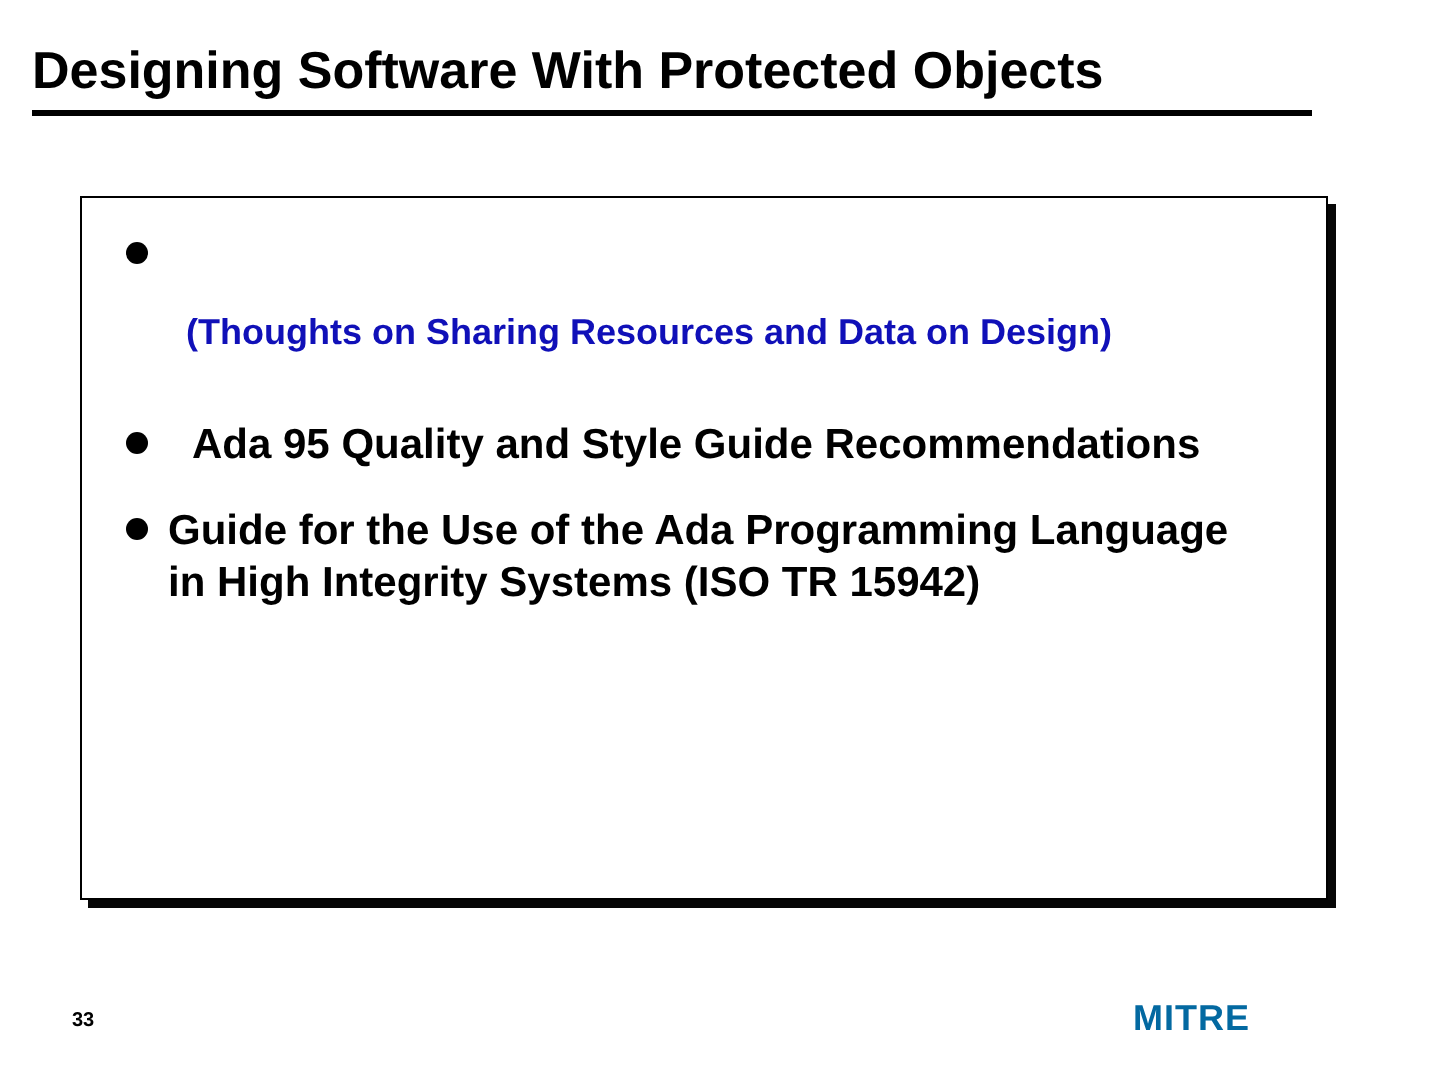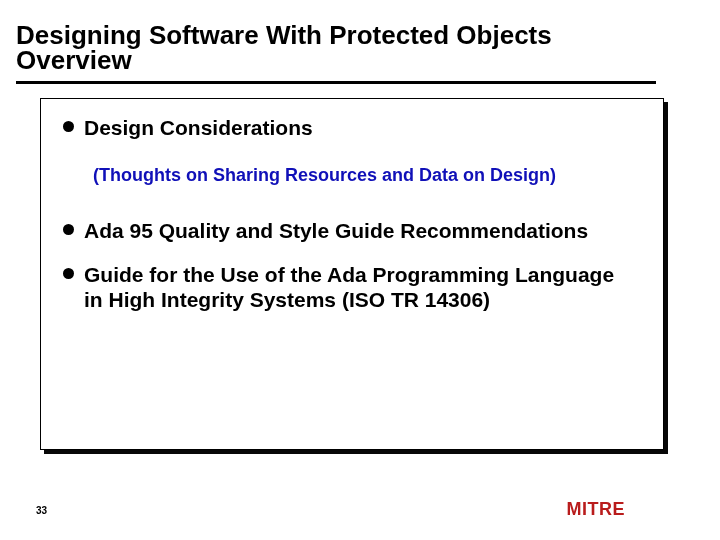--- a/index.html
+++ b/index.html
@@ -73,72 +73,70 @@
     color: #000;
     line-height: 1.22;
   }
   .sub {
     font-size: 18px;
     font-weight: bold;
     color: #1010b8;
     margin-left: 30px;
     line-height: 1.2;
   }
-  .block2 { margin-top: 32px; }
+  .block2 { margin-top: 32px; gap: 12px; }
   .block3 { margin-top: 18px; }
   .wrap-indent {
     padding-left: 22px;
   }
   .page-num {
     position: absolute;
     left: 36px;
     bottom: 24px;
     font-size: 10px;
     font-weight: bold;
     color: #000;
   }
   .logo {
     position: absolute;
     right: 38px;
     bottom: 20px;
     font-size: 18px;
     font-weight: 800;
     letter-spacing: 0.5px;
-    color: #b91c1c;
+    color: #0369a1;
     font-family: Arial, Helvetica, sans-serif;
   }
 </style>
 </head>
 <body>
 
 <div class="slide">
   <div class="title">Designing Software With Protected Objects</div>
-  <div class="subtitle">Overview</div>
   <hr class="rule">
 
   <div class="content-shadow"></div>
   <div class="content-box">
 
     <div class="bullet-row">
       <div class="bullet-dot"></div>
-      <div class="bullet-text">Design Considerations</div>
     </div>
     <div class="sub">(Thoughts on  Sharing Resources and Data on Design)</div>
 
     <div class="bullet-row block2">
       <div class="bullet-dot"></div>
       <div class="bullet-text wrap-indent" style="padding-left:0; text-indent:0;">
         <span>Ada 95 Quality and Style Guide Recommendations</span>
       </div>
     </div>
 
     <div class="bullet-row block3">
       <div class="bullet-dot"></div>
       <div class="bullet-text" style="max-width:540px;">
-        <span>Guide for the Use of the Ada Programming Language in High Integrity Systems (ISO TR 14306)</span>
+        <span>Guide for the Use of the Ada Programming Language in High Integrity Systems (ISO TR 15942)</span>
       </div>
     </div>
 
   </div>
 
   <div class="page-num">33</div>
   <div class="logo">MITRE</div>
 </div>
 
 </body></html>

